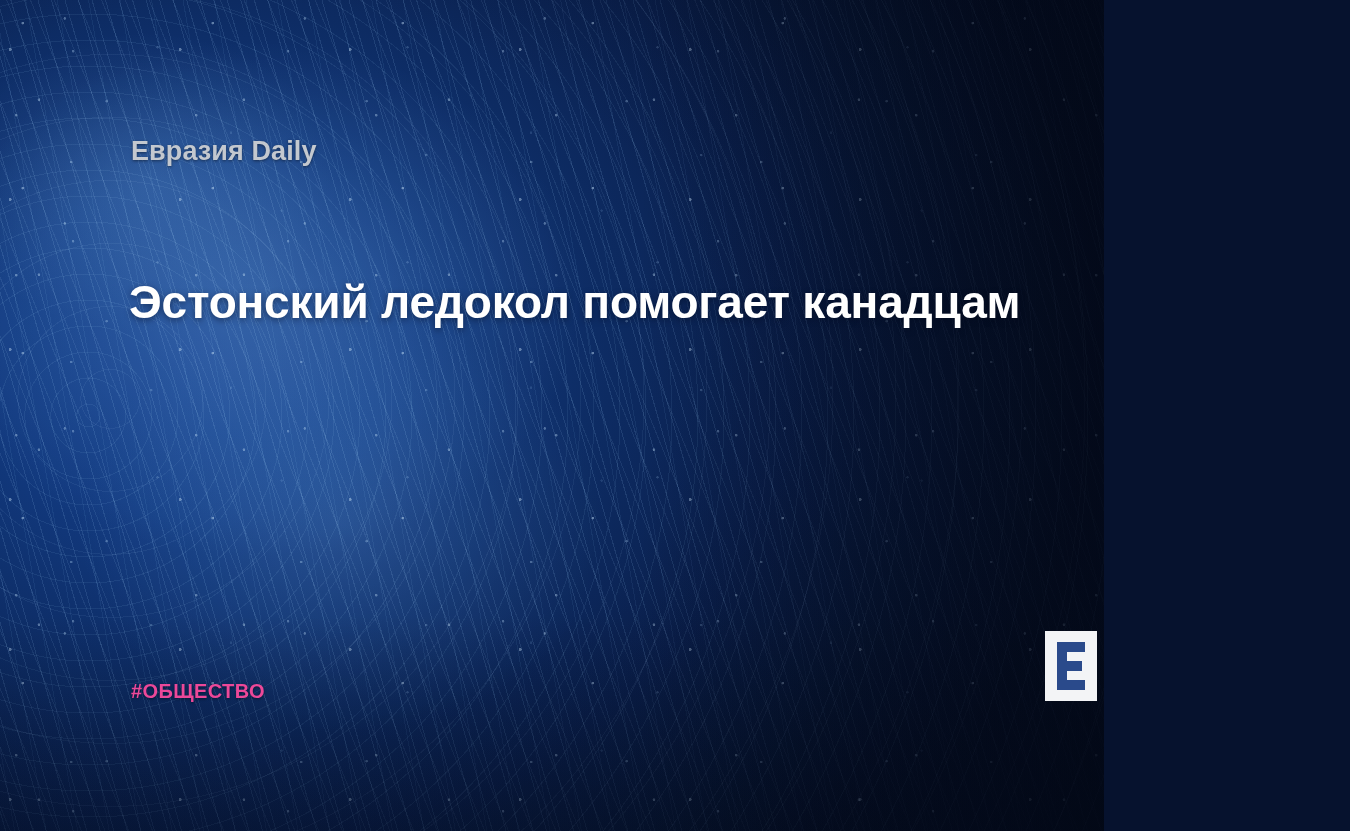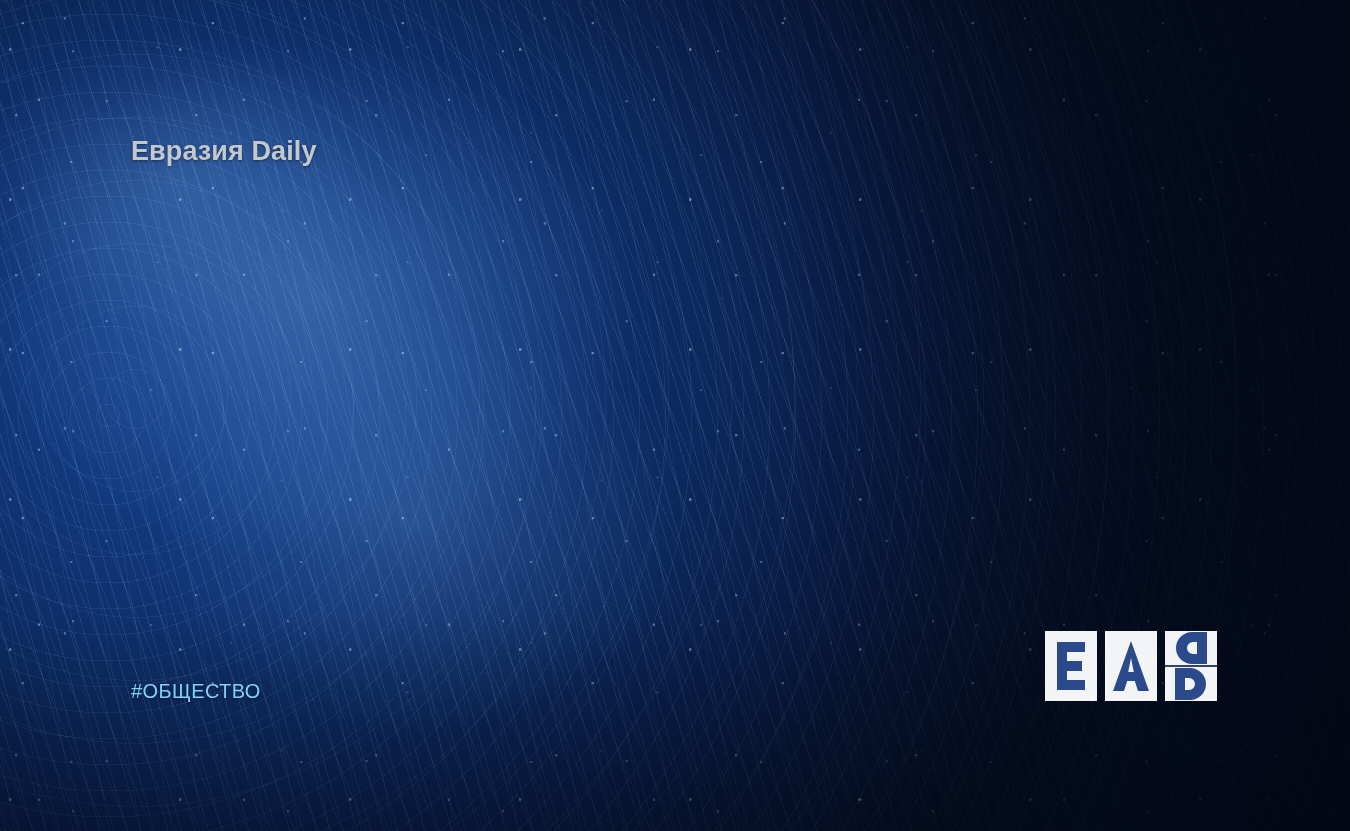--- a/index.html
+++ b/index.html
@@ -3,21 +3,21 @@
 <meta charset="utf-8">
 <title>EADaily share card</title>
 <style>
   html,body{margin:0;padding:0;background:#06122e;}
   body{
     font-family:"Liberation Sans","DejaVu Sans",sans-serif;
     -webkit-font-smoothing:antialiased;
   }
   #card{
     position:relative;
-    width:1350px;
+    width:1104px;
     height:831px;
     overflow:hidden;
     background:#0a1d49;
     user-select:none;
   }
 
   
   .bg-layer{position:absolute;inset:0;}
 
   #bg-base{
@@ -110,22 +110,22 @@
     position:absolute;left:129px;top:266px;
     width:1110px;
     font-size:46px;font-weight:700;line-height:73px;
     color:#ffffff;letter-spacing:-.2px;
     text-shadow:0 2px 6px rgba(2,10,30,.5);
   }
   #headline .hl-line{display:block;white-space:nowrap;}
 
   #hashtag{
     position:absolute;left:131px;top:680px;
-    font-size:20px;font-weight:400;letter-spacing:.4px;
-    color:#7dd3fc;
+    font-size:20px;font-weight:700;letter-spacing:.4px;
+    color:#ec4899;
     text-shadow:0 1px 3px rgba(0,0,0,.45);
     white-space:nowrap;
   }
 
   
   #logo{
     position:absolute;left:1045px;top:631px;
     width:180px;height:70px;
     display:flex;gap:8px;
   }
@@ -152,20 +152,21 @@
   <div class="bg-layer" id="bg-arcs"></div>
   <div class="bg-layer" id="bg-trails"></div>
   <div class="bg-layer" id="bg-speckle"></div>
   <div class="bg-layer" id="bg-vignette"></div>
 
   <div id="content">
 
     <div id="brand">Евразия Daily</div>
 
     <div id="headline">
+      <span class="hl-line">Эстонский ледокол помогает канадцам</span>
     </div>
 
     <div id="hashtag">#ОБЩЕСТВО</div>
 
     <div id="logo">
 
       <div class="logo-tile">
         <svg viewBox="0 0 52 70" aria-hidden="true">
           <path class="logo-glyph" d="M12 11 H40 V21 H22 V30 H37 V40 H22 V49 H40 V59 H12 Z"></path>
         </svg>

